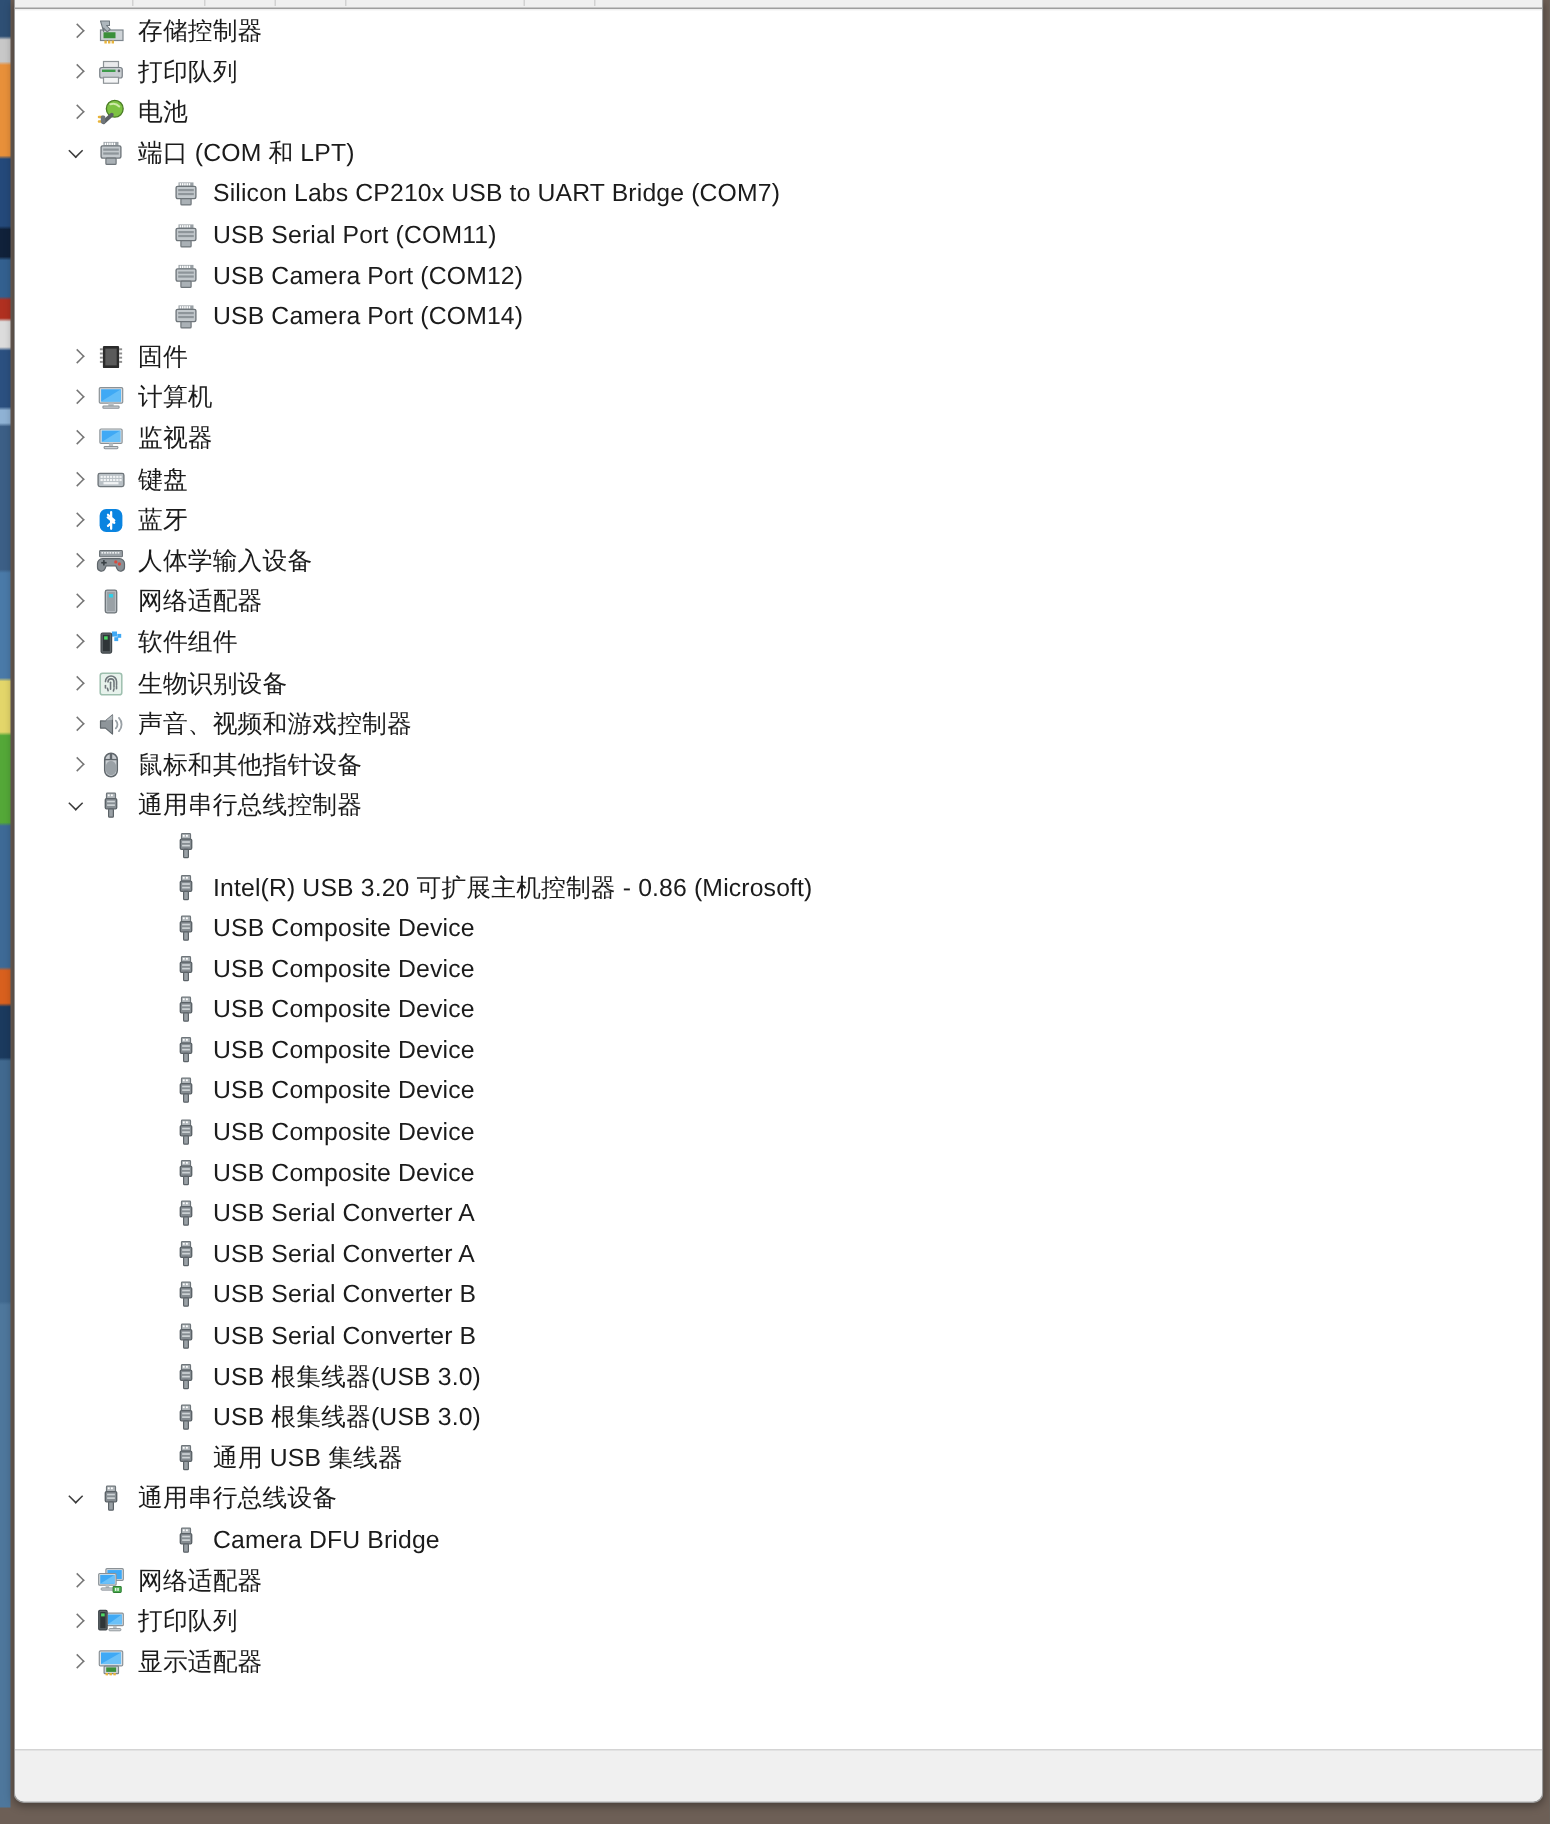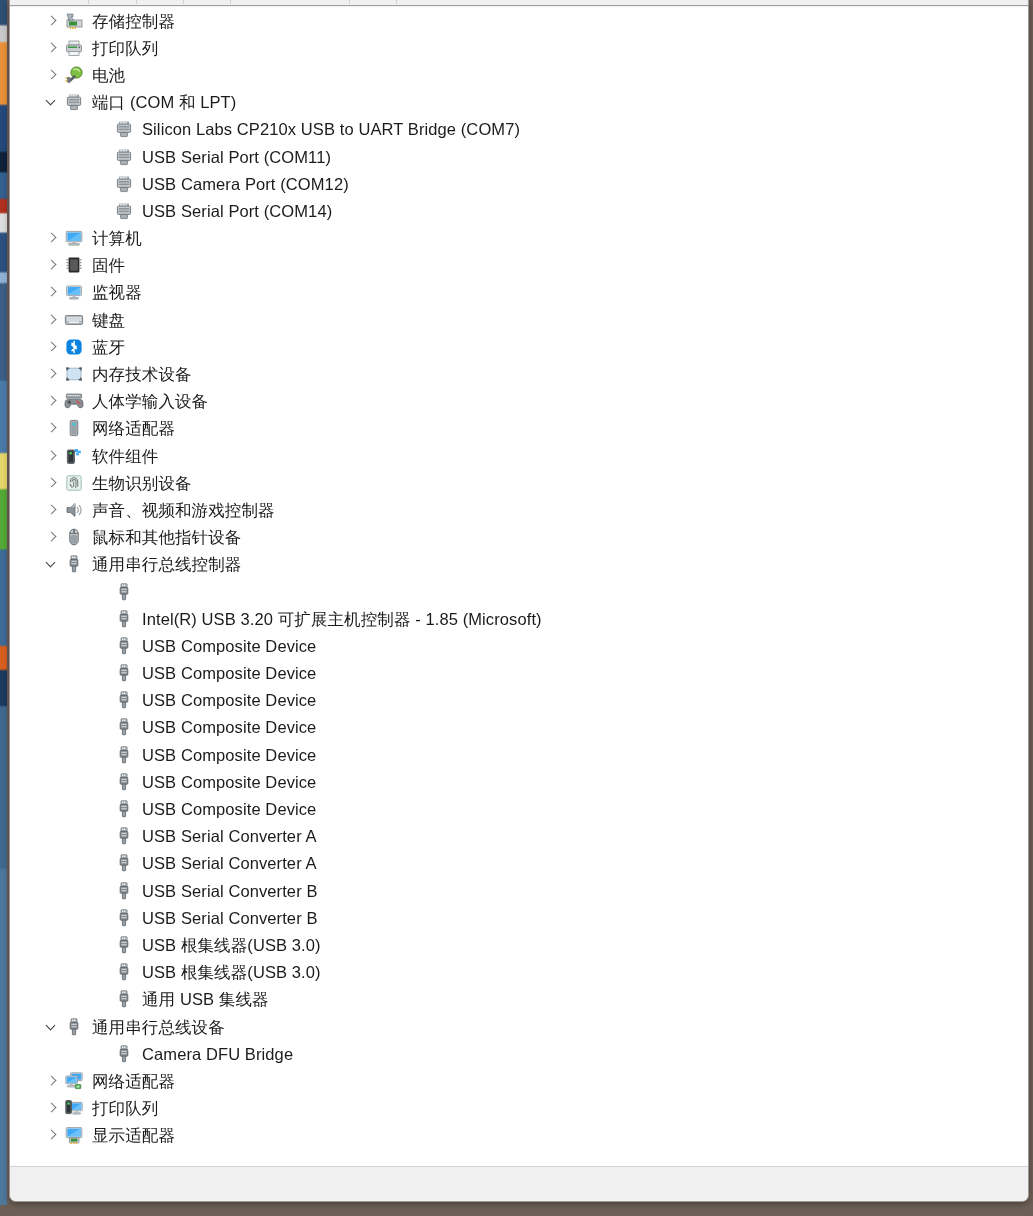--- a/index.html
+++ b/index.html
@@ -277,54 +277,54 @@
       <rect x="7.3" y="3.1" width="1" height="1.6" fill="#ffffff"></rect>
       <rect x="8.8" y="3.1" width="1" height="1.6" fill="#ffffff"></rect>
       <rect x="10.3" y="3.1" width="1" height="1.6" fill="#ffffff"></rect>
       <rect x="11.8" y="3.1" width="1" height="1.6" fill="#ffffff"></rect>
       <rect x="3.4" y="5.2" width="13.2" height="8.2" rx="1" fill="#c3c9cd" stroke="#6e757a" stroke-width=".9"></rect>
       <rect x="4.8" y="7" width="10.4" height="1.5" fill="#8e959a"></rect>
       <rect x="4.8" y="9.6" width="10.4" height="1.5" fill="#8e959a"></rect>
       <rect x="6.6" y="13.4" width="6.8" height="4.2" rx=".6" fill="#aab1b6" stroke="#6e757a" stroke-width=".8"></rect>
     </svg>
         </span>
-        <span class="label">USB Serial Port (COM14)</span>
-      </div>
-      <div class="row">
-        <span class="chevron"></span>
-        <span class="icon">
-          <svg viewBox="0 0 20 20">
-      <rect x="2.2" y="3.4" width="15.6" height="10.4" rx=".8" fill="#d9dde0" stroke="#8a9196" stroke-width=".8"></rect>
-      <rect x="3.4" y="4.5" width="13.2" height="8.2" fill="#3fa9f5"></rect>
-      <path d="M3.4 12.7 L16.6 4.5 16.6 12.7 z" fill="#63bdf8"></path>
-      <rect x="8.2" y="13.8" width="3.6" height="2" fill="#b9c0c5"></rect>
-      <rect x="4.6" y="15.6" width="10.8" height="1.6" rx=".6" fill="#c9ced2" stroke="#8a9196" stroke-width=".7"></rect>
-    </svg>
-        </span>
-        <span class="label">计算机</span>
+        <span class="label">USB Camera Port (COM14)</span>
       </div>
       <div class="row">
         <span class="chevron"></span>
         <span class="icon">
           <svg viewBox="0 0 20 20">
       <rect x="4.6" y="2.6" width="10.8" height="14.8" rx=".8" fill="#2b2b2b"></rect>
       <rect x="6.2" y="4.4" width="7.6" height="11.2" fill="#5a5a5a"></rect>
       <g fill="#8d8d8d">
         <rect x="2.6" y="4.2" width="2" height="1.3"></rect>
               <rect x="2.6" y="7" width="2" height="1.3"></rect>
         <rect x="2.6" y="9.8" width="2" height="1.3"></rect>
               <rect x="2.6" y="12.6" width="2" height="1.3"></rect>
         <rect x="15.4" y="4.2" width="2" height="1.3"></rect>
               <rect x="15.4" y="7" width="2" height="1.3"></rect>
         <rect x="15.4" y="9.8" width="2" height="1.3"></rect>
               <rect x="15.4" y="12.6" width="2" height="1.3"></rect>
       </g>
     </svg>
         </span>
         <span class="label">固件</span>
+      </div>
+      <div class="row">
+        <span class="chevron"></span>
+        <span class="icon">
+          <svg viewBox="0 0 20 20">
+      <rect x="2.2" y="3.4" width="15.6" height="10.4" rx=".8" fill="#d9dde0" stroke="#8a9196" stroke-width=".8"></rect>
+      <rect x="3.4" y="4.5" width="13.2" height="8.2" fill="#3fa9f5"></rect>
+      <path d="M3.4 12.7 L16.6 4.5 16.6 12.7 z" fill="#63bdf8"></path>
+      <rect x="8.2" y="13.8" width="3.6" height="2" fill="#b9c0c5"></rect>
+      <rect x="4.6" y="15.6" width="10.8" height="1.6" rx=".6" fill="#c9ced2" stroke="#8a9196" stroke-width=".7"></rect>
+    </svg>
+        </span>
+        <span class="label">计算机</span>
       </div>
       <div class="row">
         <span class="chevron"></span>
         <span class="icon">
           <svg viewBox="0 0 20 20">
       <rect x="2.6" y="4" width="14.8" height="9.6" rx=".8" fill="#e2e6e9" stroke="#8a9196" stroke-width=".8"></rect>
       <rect x="3.8" y="5" width="12.4" height="7.6" fill="#3fa9f5"></rect>
       <path d="M3.8 12.6 L16.2 5 16.2 12.6 z" fill="#68c0f8"></path>
       <rect x="8.6" y="13.6" width="2.8" height="2.2" fill="#b9c0c5"></rect>
       <rect x="5.4" y="15.6" width="9.2" height="1.5" rx=".6" fill="#ced3d7" stroke="#8a9196" stroke-width=".7"></rect>
@@ -366,39 +366,20 @@
       <path d="M8 6.2 L12.2 9.9 8 13.6 M10.1 4.4 L10.1 15.5" fill="none" stroke="#ffffff" stroke-width="1.5" stroke-linejoin="round" stroke-linecap="round"></path>
       <path d="M7.8 7.9 L12.2 11.6" fill="none" stroke="#ffffff" stroke-width="1.5" stroke-linecap="round"></path>
     </svg>
         </span>
         <span class="label">蓝牙</span>
       </div>
       <div class="row">
         <span class="chevron"></span>
         <span class="icon">
           <svg viewBox="0 0 20 20">
-      <rect x="3" y="4.2" width="14" height="11.6" rx="3.4" fill="#cfe3f2" stroke="#9ab4c8" stroke-width=".9"></rect>
-      <g fill="#555b60">
-        <rect x="2.3" y="3.5" width="3" height="1.5"></rect>
-              <rect x="2.3" y="3.5" width="1.5" height="3"></rect>
-        <rect x="14.7" y="3.5" width="3" height="1.5"></rect>
-              <rect x="16.2" y="3.5" width="1.5" height="3"></rect>
-        <rect x="2.3" y="15" width="3" height="1.5"></rect>
-              <rect x="2.3" y="13.5" width="1.5" height="3"></rect>
-        <rect x="14.7" y="15" width="3" height="1.5"></rect>
-              <rect x="16.2" y="13.5" width="1.5" height="3"></rect>
-      </g>
-    </svg>
-        </span>
-        <span class="label">内存技术设备</span>
-      </div>
-      <div class="row">
-        <span class="chevron"></span>
-        <span class="icon">
-          <svg viewBox="0 0 20 20">
       <rect x="2.4" y="3" width="15.2" height="4.2" rx=".6" fill="#9aa1a6" stroke="#676e73" stroke-width=".7"></rect>
       <g fill="#eceff1">
         <rect x="3.6" y="4" width="1.2" height="1.1"></rect>
               <rect x="5.4" y="4" width="1.2" height="1.1"></rect>
         <rect x="7.2" y="4" width="1.2" height="1.1"></rect>
               <rect x="9" y="4" width="1.2" height="1.1"></rect>
         <rect x="10.8" y="4" width="1.2" height="1.1"></rect>
               <rect x="12.6" y="4" width="1.2" height="1.1"></rect>
         <rect x="14.4" y="4" width="1.2" height="1.1"></rect>
       </g>
@@ -515,21 +496,21 @@
           <svg viewBox="0 0 20 20">
       <rect x="7" y="1.8" width="6" height="3.6" rx=".5" fill="#b0b6ba" stroke="#6e757a" stroke-width=".8"></rect>
       <rect x="7.9" y="2.6" width="1.2" height="1.2" fill="#ffffff"></rect>
       <rect x="10" y="2.6" width="1.2" height="1.2" fill="#ffffff"></rect>
       <rect x="6.2" y="5.4" width="7.6" height="6.8" rx=".8" fill="#868d92" stroke="#5b6267" stroke-width=".9"></rect>
       <rect x="7.4" y="6.8" width="5.2" height="1.1" fill="#cfd4d7"></rect>
       <rect x="7.4" y="9.2" width="5.2" height="1.1" fill="#cfd4d7"></rect>
       <rect x="8.4" y="12.2" width="3.2" height="5.6" rx=".6" fill="#9aa1a6" stroke="#5b6267" stroke-width=".8"></rect>
     </svg>
         </span>
-        <span class="label">Intel(R) USB 3.20 可扩展主机控制器 - 1.85 (Microsoft)</span>
+        <span class="label">Intel(R) USB 3.20 可扩展主机控制器 - 0.86 (Microsoft)</span>
       </div>
       <div class="row child">
         <span class="chevron spacer"></span>
         <span class="icon">
           <svg viewBox="0 0 20 20">
       <rect x="7" y="1.8" width="6" height="3.6" rx=".5" fill="#b0b6ba" stroke="#6e757a" stroke-width=".8"></rect>
       <rect x="7.9" y="2.6" width="1.2" height="1.2" fill="#ffffff"></rect>
       <rect x="10" y="2.6" width="1.2" height="1.2" fill="#ffffff"></rect>
       <rect x="6.2" y="5.4" width="7.6" height="6.8" rx=".8" fill="#868d92" stroke="#5b6267" stroke-width=".9"></rect>
       <rect x="7.4" y="6.8" width="5.2" height="1.1" fill="#cfd4d7"></rect>

